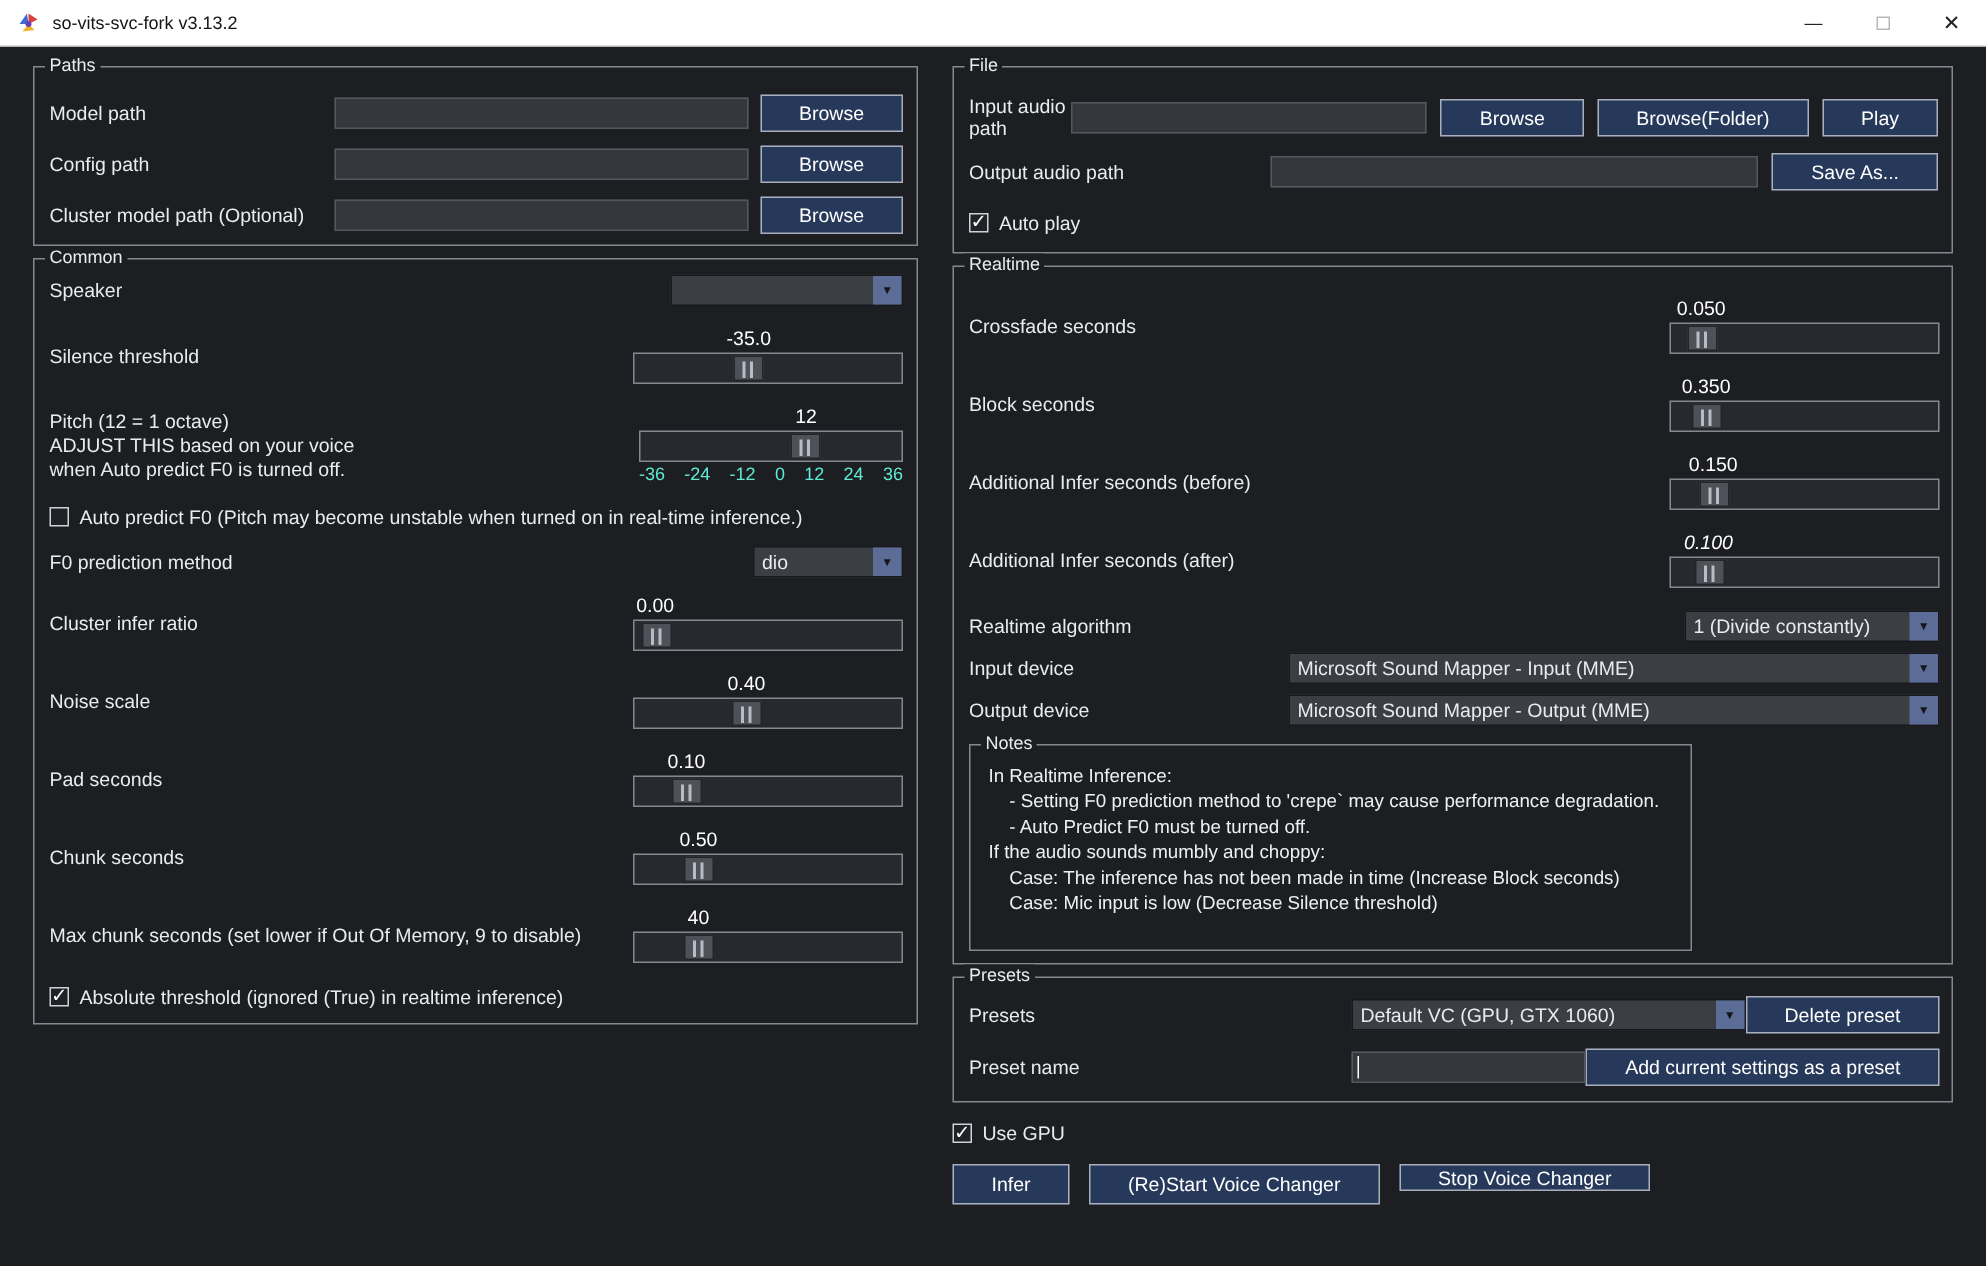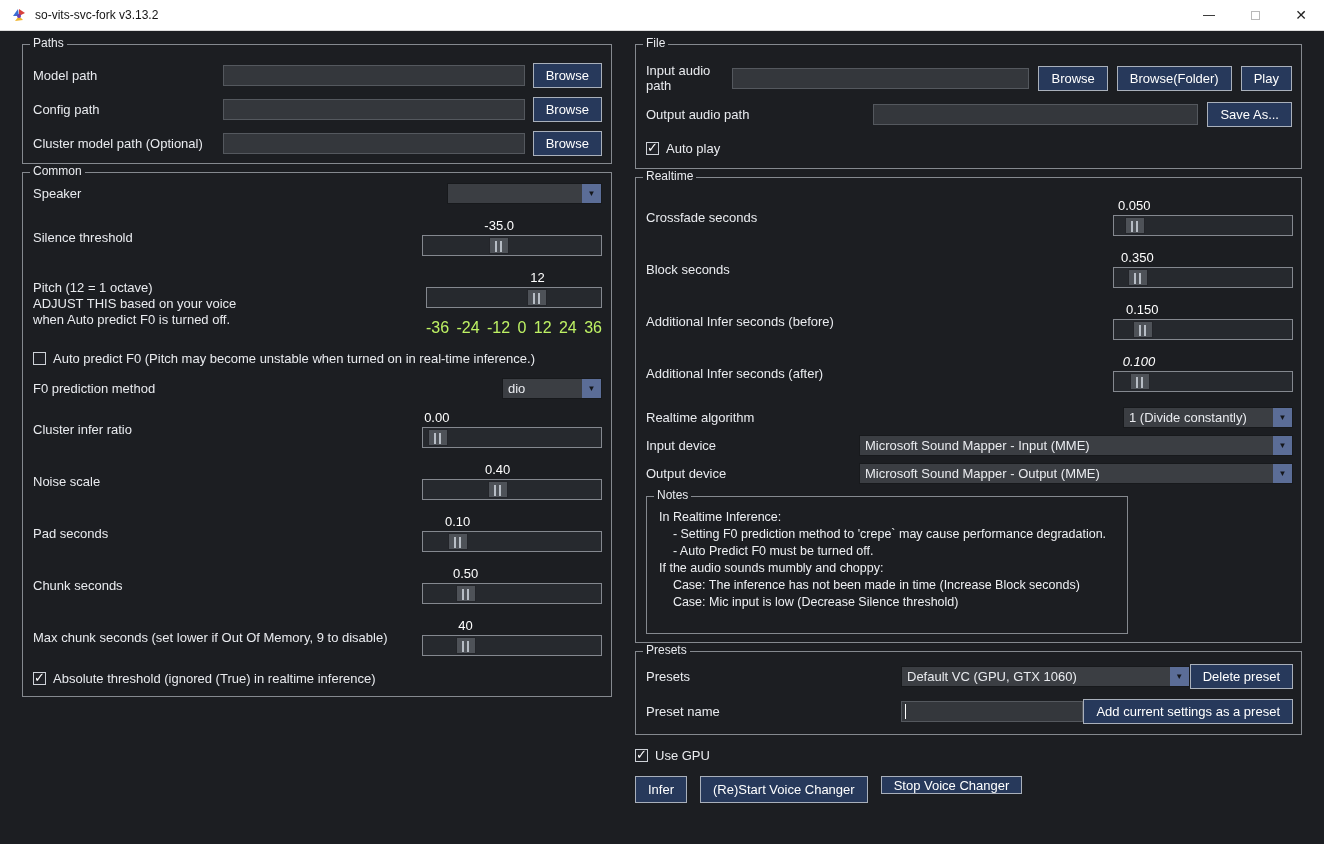--- a/index.html
+++ b/index.html
@@ -30,39 +30,39 @@
   .prgroup { padding:12px 8px 10px 10px; }
 
   .frow { display:flex; align-items:center; margin-bottom:9px; }
   .crow { display:flex; align-items:center; justify-content:space-between; }
   .lbl { color:#e9ebef; }
   .lbl-fix { flex:0 0 190px; width:190px; }
 
   .tinput { background:#34373c; border:1px solid #54585e; height:21px; color:#fff; font:inherit; padding:0 4px; outline:none; }
   .tinput.grow { flex:1; }
 
-  .btn { background:#27395b; color:#fff; border:1px solid #a9b0bb; font:inherit; font-size:13px; height:25px; padding:0 12px; display:inline-flex; align-items:center; white-space:nowrap; cursor:pointer; }
+  .btn { background:#27395b; color:#fff; border:1px solid #a9b0bb; font:inherit; font-size:13px; height:25px; padding:0 25px; display:inline-flex; align-items:center; white-space:nowrap; cursor:pointer; }
 
   .cb-row { display:flex; align-items:center; }
   .cb { flex:0 0 13px; width:13px; height:13px; border:1px solid #ced2d8; background:#202227; margin-right:7px; position:relative; }
   .cb.checked::after { content:"✓"; position:absolute; left:0; top:-3px; font-size:13px; font-weight:bold; color:#fff; }
 
   .combo { display:flex; align-items:stretch; background:#3b3e43; border:1px solid #17191c; height:21px; }
   .combo .val { flex:1; padding:2px 5px 0; white-space:nowrap; overflow:hidden; font-size:13px; }
   .combo .arrow { flex:0 0 19px; background:#5b6d97; display:flex; align-items:center; justify-content:center; font-size:8px; color:#14161a; }
 
   .slider-block { position:relative; padding-top:16px; }
   .w180 { width:180px; flex:0 0 180px; }
   .w176 { width:176px; flex:0 0 176px; }
   .slider-value { position:absolute; top:-1px; transform:translateX(-50%); font-size:13px; white-space:nowrap; color:#fff; }
   .track { height:21px; background:#26292e; border:1px solid #84888f; position:relative; }
   .handle { position:absolute; top:1px; left:0; width:20px; height:17px; background:#4e5258; border:1px solid #23252a; }
   .handle::before,.handle::after { content:""; position:absolute; top:3px; height:11px; width:2px; background:#b7bdc5; }
   .handle::before { left:5px; } .handle::after { left:10px; }
-  .ticks { display:flex; justify-content:space-between; font-size:16px; margin-top:11px; color:#bef264; }
+  .ticks { display:flex; justify-content:space-between; font-size:12px; margin-top:1px; color:#5eead4; }
 
   .notes { width:482px; padding:12px 4px 22px 12px; margin-top:12px; margin-bottom:0; }
   .nline { white-space:pre; font-size:12.5px; line-height:17px; color:#eef0f3; }
 
   .preset-input { width:188px; height:21px; background:#34373c; border:1px solid #54585e; position:relative; }
   .caret { position:absolute; left:3px; top:2px; bottom:2px; width:1px; background:#fff; }
 
   .footer-btns { display:flex; gap:13px; margin-top:13px; }
   .ml-auto { margin-left:auto; }
 </style>

